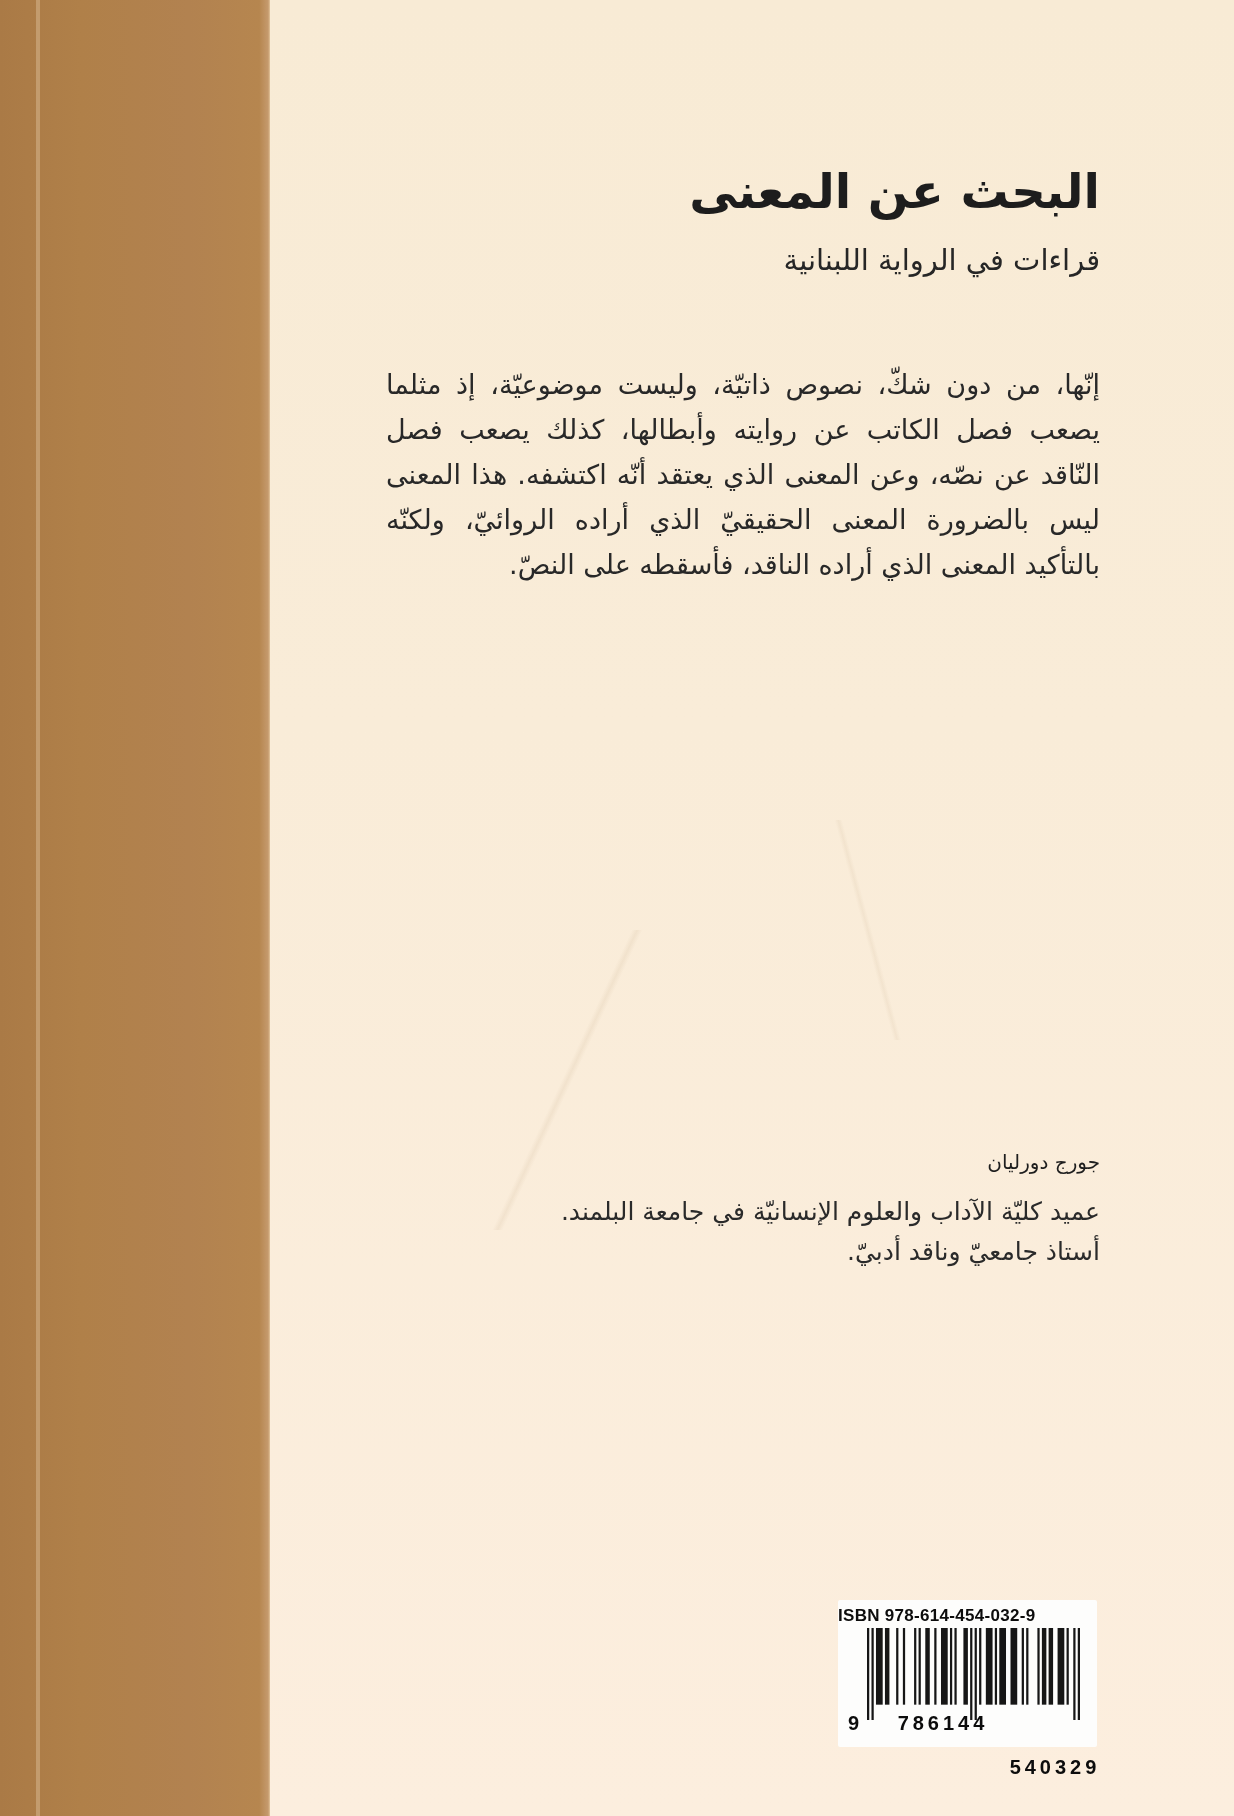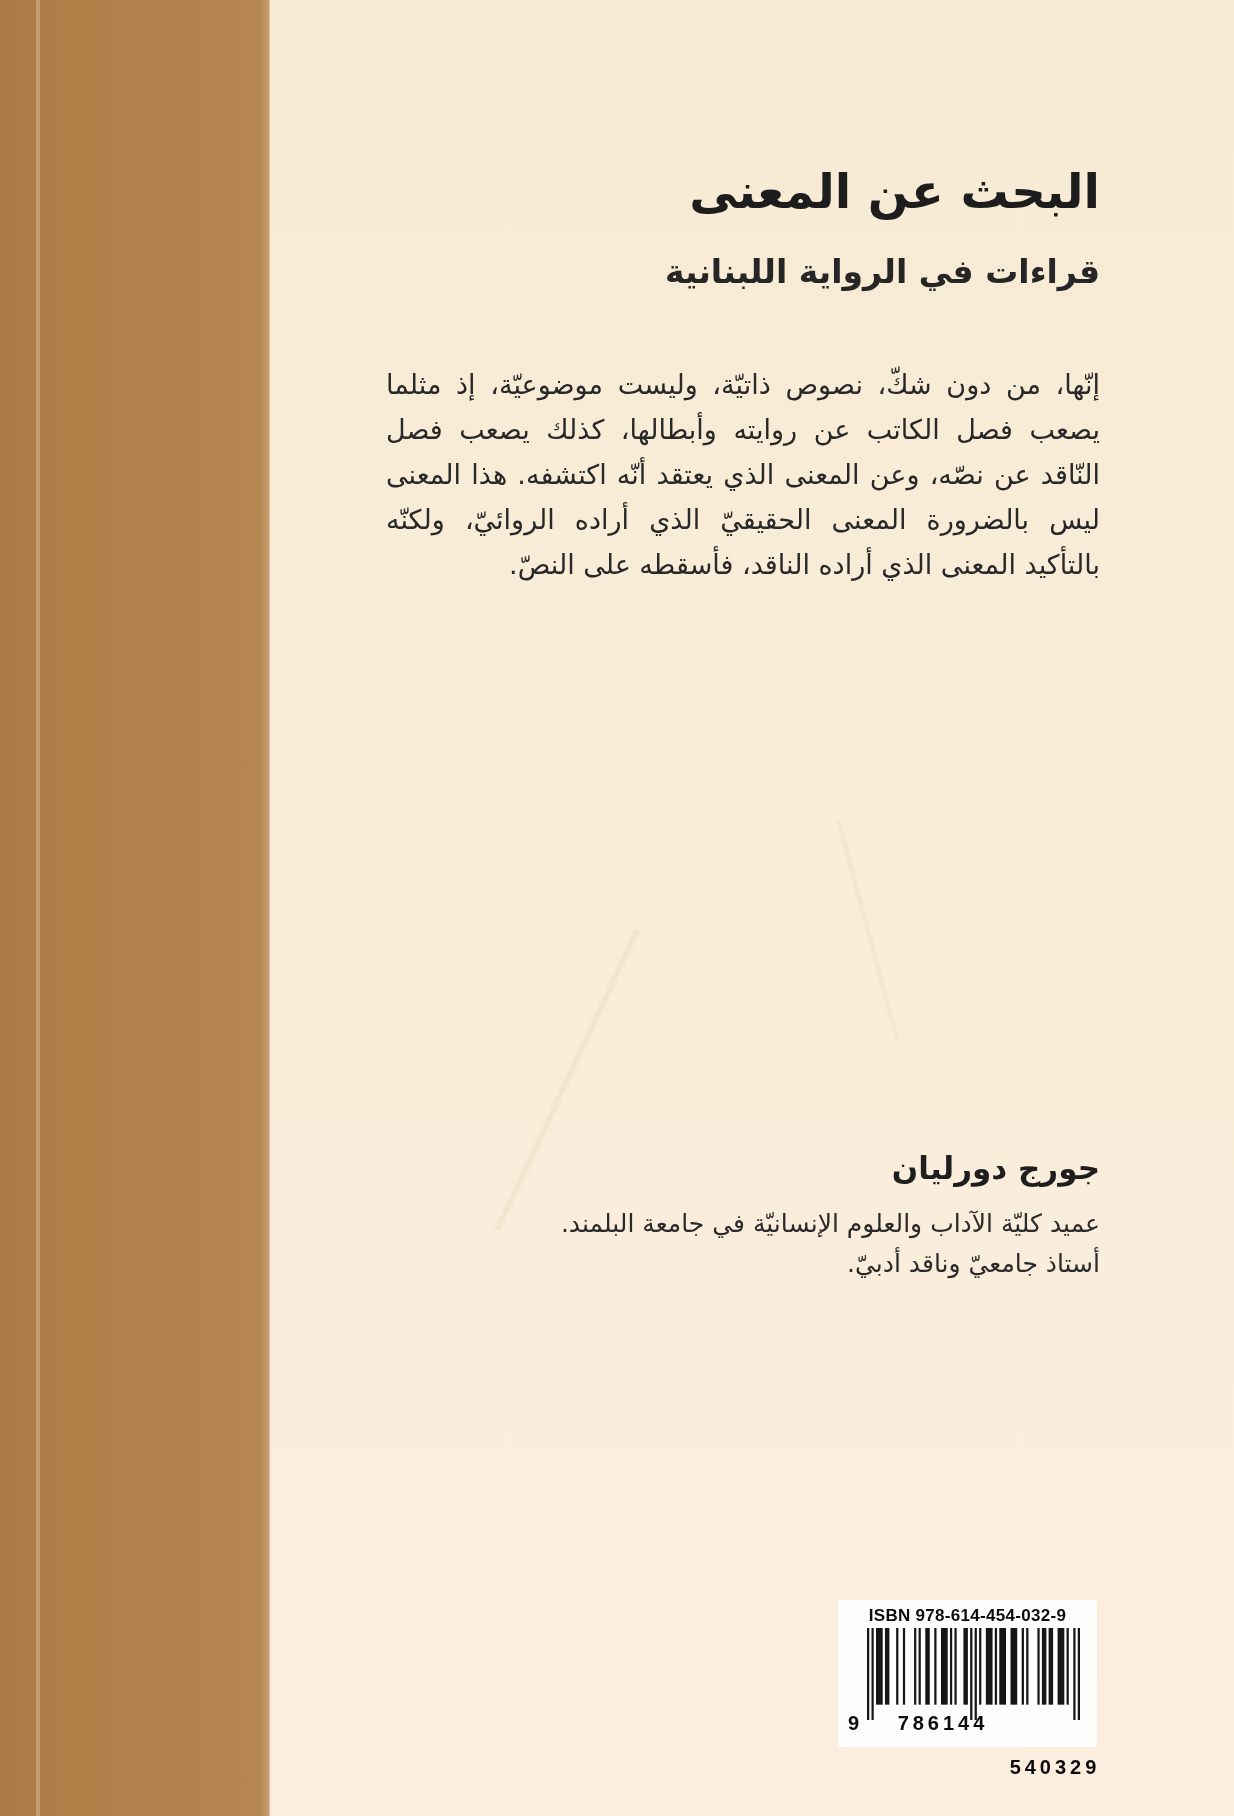--- a/index.html
+++ b/index.html
@@ -32,51 +32,50 @@
     background: linear-gradient(75deg, transparent 48.9%, rgba(180,150,110,0.10) 49.6%, transparent 50.3%);
   }
 
   .title {
     position: absolute; top: 163px; right: 134px;
     direction: rtl;
     font-size: 48px; font-weight: bold; color: #1d1d1d;
     line-height: 1.2; letter-spacing: 0;
   }
   .subtitle {
-    position: absolute; top: 252px; right: 134px;
+    position: absolute; top: 243px; right: 134px;
     direction: rtl;
-    font-size: 33px; font-weight: 700; color: #262626;
+    font-size: 29px; font-weight: 400; color: #262626;
   }
   .body-text {
     position: absolute; top: 362px; right: 134px;
     width: 714px;
     direction: rtl;
     text-align: justify;
     font-size: 27px; line-height: 45px; color: #282828;
   }
   .body-text p { margin: 0 0 17px 0; }
   .body-text p:last-child { margin-bottom: 0; }
 
   .author-block {
     position: absolute; top: 1150px; right: 134px;
     direction: rtl; text-align: right; color: #222;
   }
-  .author-name { font-size: 31px; font-weight: bold; margin: 0 0 18px 0; color: #1e1e1e; }
+  .author-name { font-size: 20px; font-weight: normal; margin: 0 0 18px 0; color: #1e1e1e; }
   .author-line { font-size: 25px; line-height: 40px; margin: 0; color: #2a2a2a; }
 
   
   .isbn-box {
     position: absolute; left: 838px; top: 1600px;
     width: 259px; height: 147px;
     background: #fdfdfc;
     border-radius: 2px;
   }
   .isbn-label {
     margin-top: 6px;
-    text-align: center;
     font-family: "Liberation Sans", sans-serif;
     font-size: 17px; font-weight: 700; color: #0c0c0c;
     letter-spacing: 0.3px;
     white-space: nowrap;
   }
   .bars {
     position: absolute; left: 29px; top: 28px;
     width: 213px; height: 92px;
   }
   .bars svg { width: 100%; height: 100%; display: block; }

